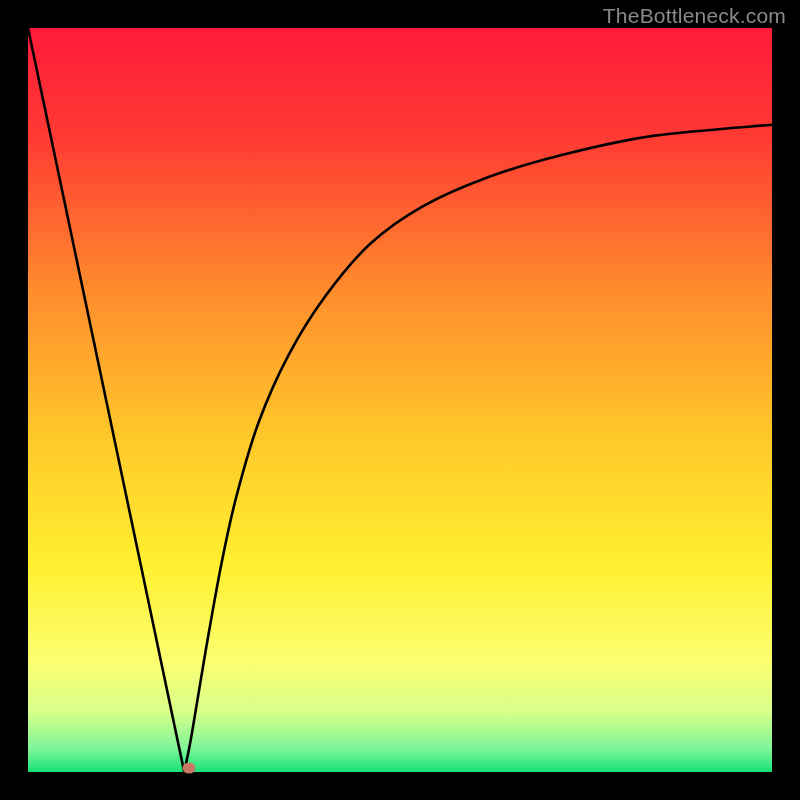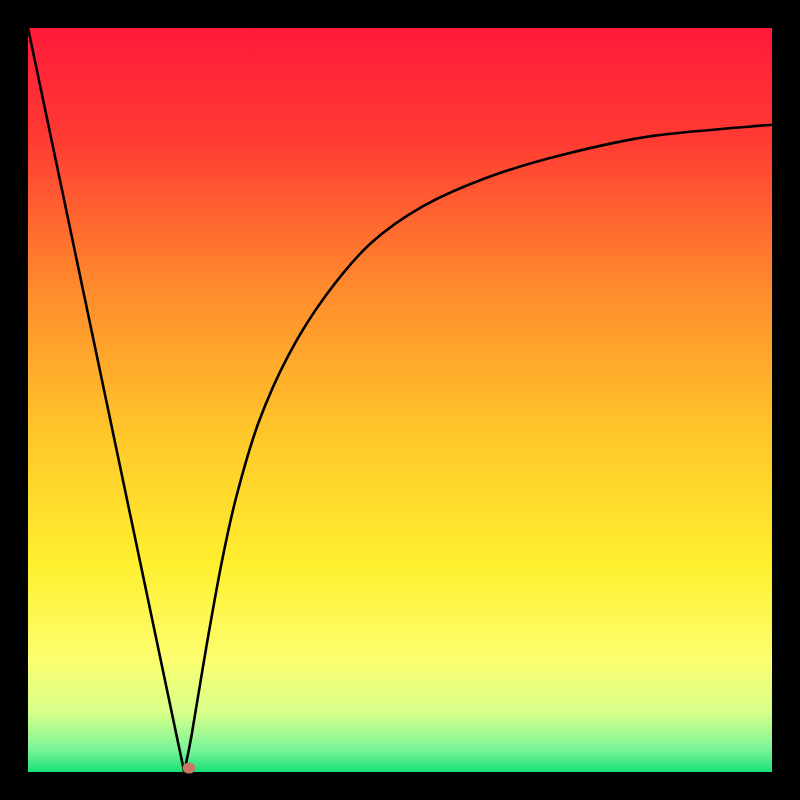--- a/index.html
+++ b/index.html
@@ -50,20 +50,21 @@
     width: 13px;
     height: 11px;
     border-radius: 50%;
     transform: translate(-50%, -50%);
   }
 </style>
 </head>
 <body>
 
 <div class="frame">
+  <div class="watermark">TheBottleneck.com</div>
   <div class="plot">
     <svg class="gradient" viewBox="0 0 100 100" preserveAspectRatio="none">
       <defs>
         <linearGradient id="bg" x1="0" y1="0" x2="0" y2="1">
             <stop offset="0%" stop-color="#ff1a3a"></stop>
             <stop offset="15%" stop-color="#ff3b33"></stop>
             <stop offset="35%" stop-color="#ff8b2d"></stop>
             <stop offset="55%" stop-color="#ffc82a"></stop>
             <stop offset="72%" stop-color="#ffef2f"></stop>
             <stop offset="85%" stop-color="#fcff70"></stop>

